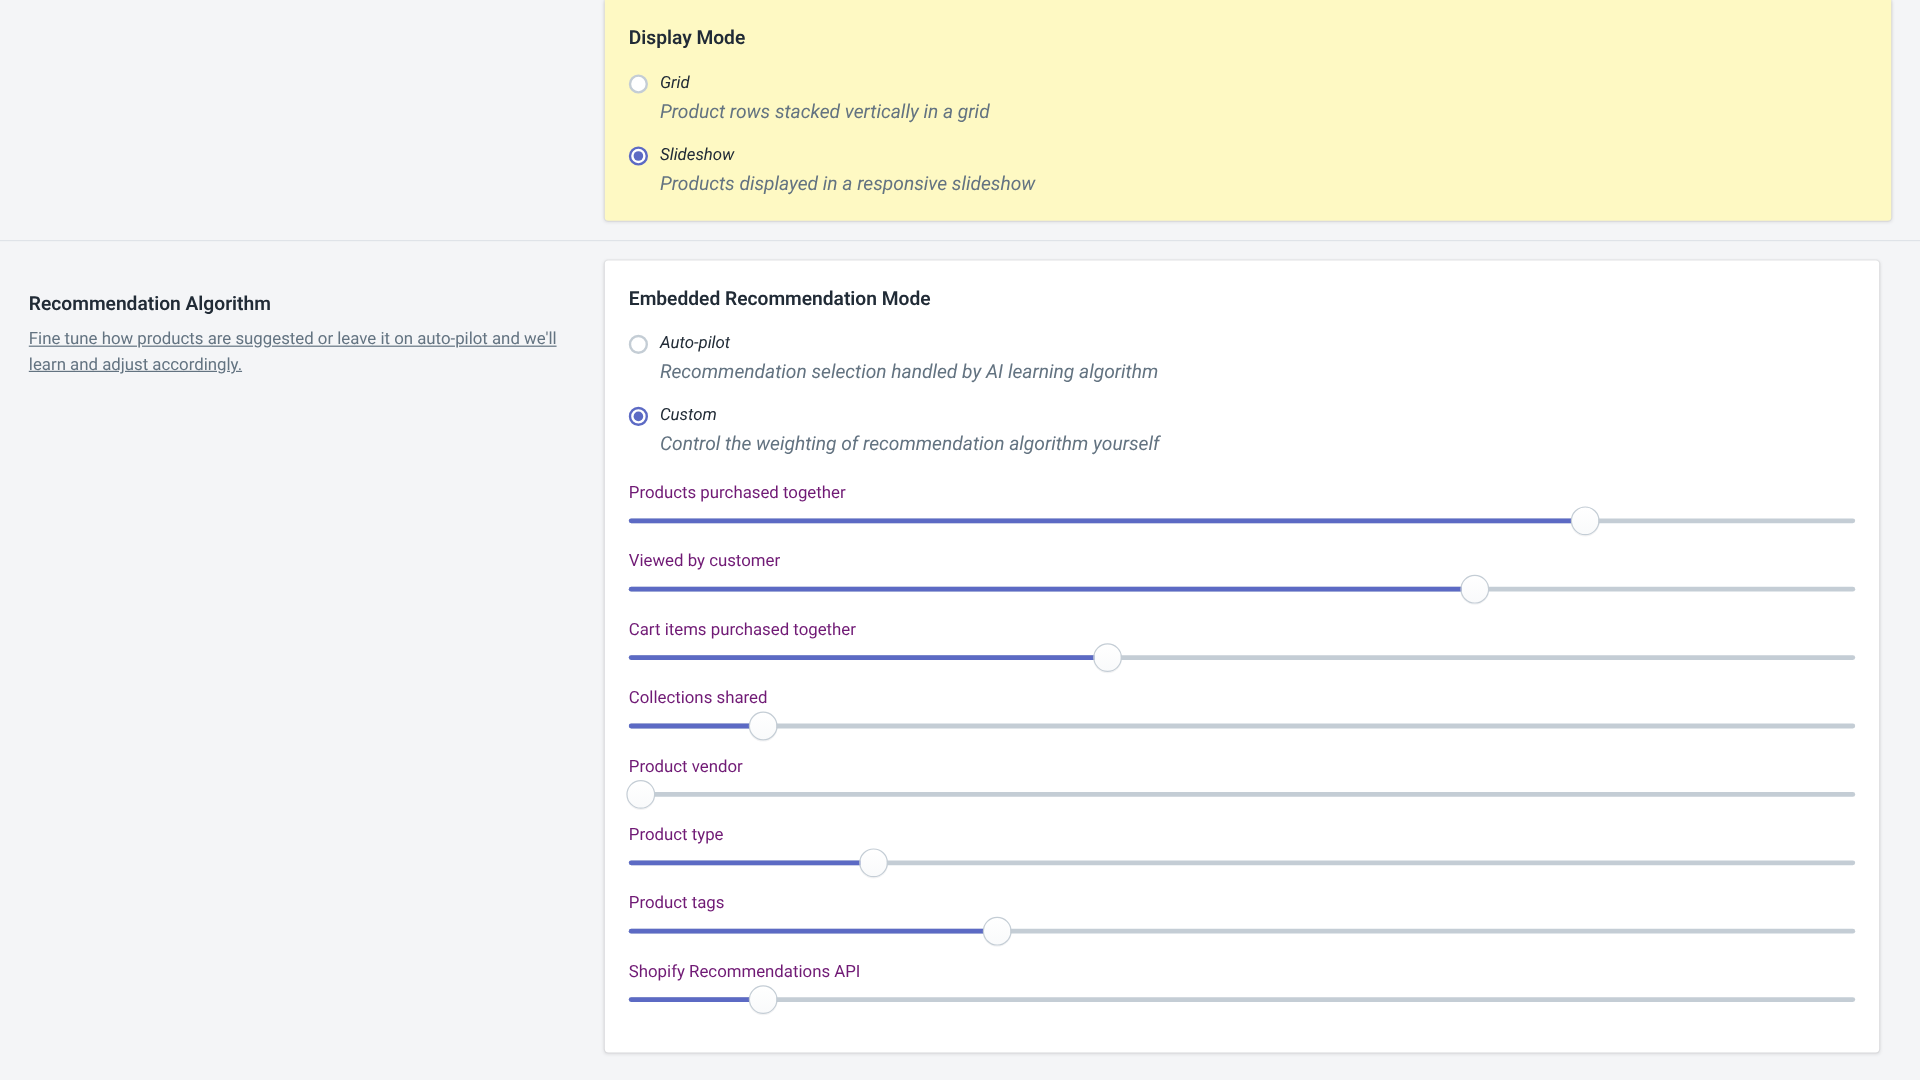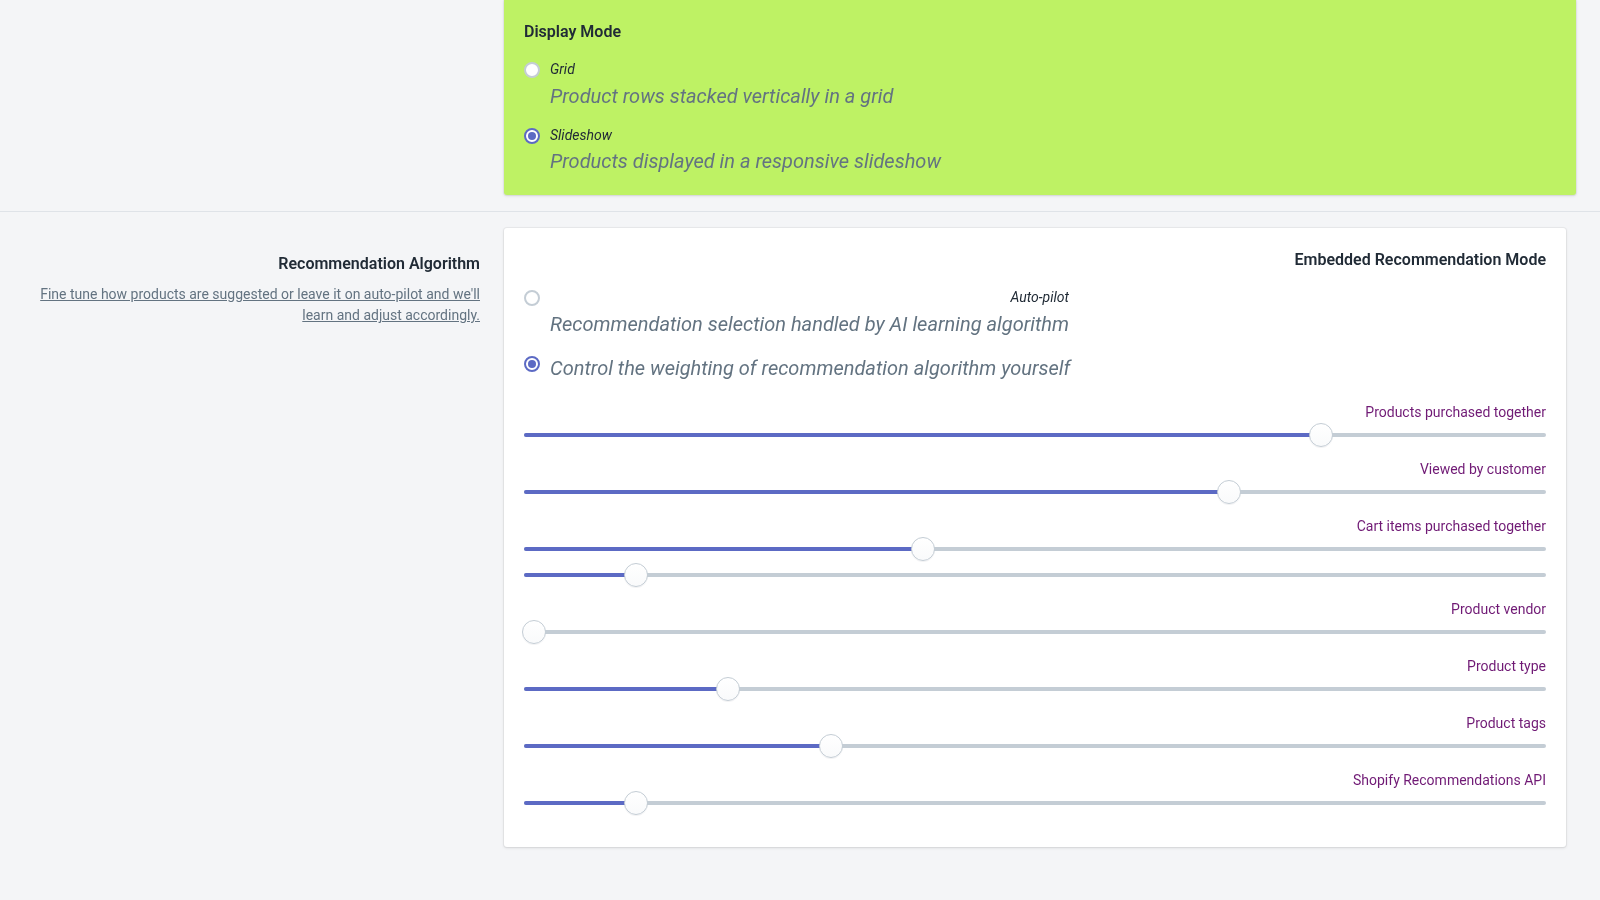--- a/index.html
+++ b/index.html
@@ -10,21 +10,20 @@
     font-size: 14px;
     line-height: 1.5;
   }
   .page {
     width: 1600px;
     min-height: 900px;
   }
   .section {
     display: flex;
     padding: 0 24px;
-    text-align: right;
   }
   .section-left {
     width: 480px;
     padding-right: 24px;
     padding-top: 24px;
   }
   .section-right {
     flex: 1;
     padding-left: 0;
   }
@@ -86,21 +85,21 @@
     border-radius: 50%;
     background: #5c6ac4;
   }
   .radio-label {
     font-size: 14px;
     color: #212b36;
     line-height: 1.4;
     margin-bottom: 2px;
   }
   .radio-desc {
-    font-size: 20px;
+    font-size: 16px;
     color: #637381;
     line-height: 1.4;
   }
   .slider-group {
     margin-top: 20px;
   }
   .slider-item {
     margin-bottom: 22px;
   }
   .slider-label {
@@ -134,21 +133,21 @@
     transform: translate(-50%, -50%);
     cursor: pointer;
   }
   .top-card-wrap {
     display: flex;
     padding: 0 24px;
   }
   .top-left-spacer { width: 480px; }
   .top-card {
     flex: 1;
-    background: #bef264;
+    background: #fef9c3;
     border-radius: 0 0 3px 3px;
     box-shadow: 0 0 0 1px rgba(63,63,68,0.05), 0 1px 3px 0 rgba(63,63,68,0.15);
     border-top: none;
   }
   .hr-full {
     height: 1px;
     background: #dfe3e8;
     margin: 16px 0;
   }
 </style>
@@ -198,20 +197,21 @@
             <div class="radio-outer"></div>
             <div>
               <div class="radio-label">Auto-pilot</div>
               <div class="radio-desc">Recommendation selection handled by AI learning algorithm</div>
             </div>
           </div>
 
           <div class="radio-row">
             <div class="radio-outer checked"></div>
             <div>
+              <div class="radio-label">Custom</div>
               <div class="radio-desc">Control the weighting of recommendation algorithm yourself</div>
             </div>
           </div>
 
           <div class="slider-group" id="sliders">
               <div class="slider-item">
                 <div class="slider-label">Products purchased together</div>
                 <div class="slider-track">
                   <div class="slider-fill" style="width: 78%;"></div>
                   <div class="slider-thumb" style="left: 78%;"></div>
@@ -225,20 +225,21 @@
                 </div>
               </div>
               <div class="slider-item">
                 <div class="slider-label">Cart items purchased together</div>
                 <div class="slider-track">
                   <div class="slider-fill" style="width: 39%;"></div>
                   <div class="slider-thumb" style="left: 39%;"></div>
                 </div>
               </div>
               <div class="slider-item">
+                <div class="slider-label">Collections shared</div>
                 <div class="slider-track">
                   <div class="slider-fill" style="width: 11%;"></div>
                   <div class="slider-thumb" style="left: 11%;"></div>
                 </div>
               </div>
               <div class="slider-item">
                 <div class="slider-label">Product vendor</div>
                 <div class="slider-track">
                   <div class="slider-fill" style="width: 1%;"></div>
                   <div class="slider-thumb" style="left: 1%;"></div>

